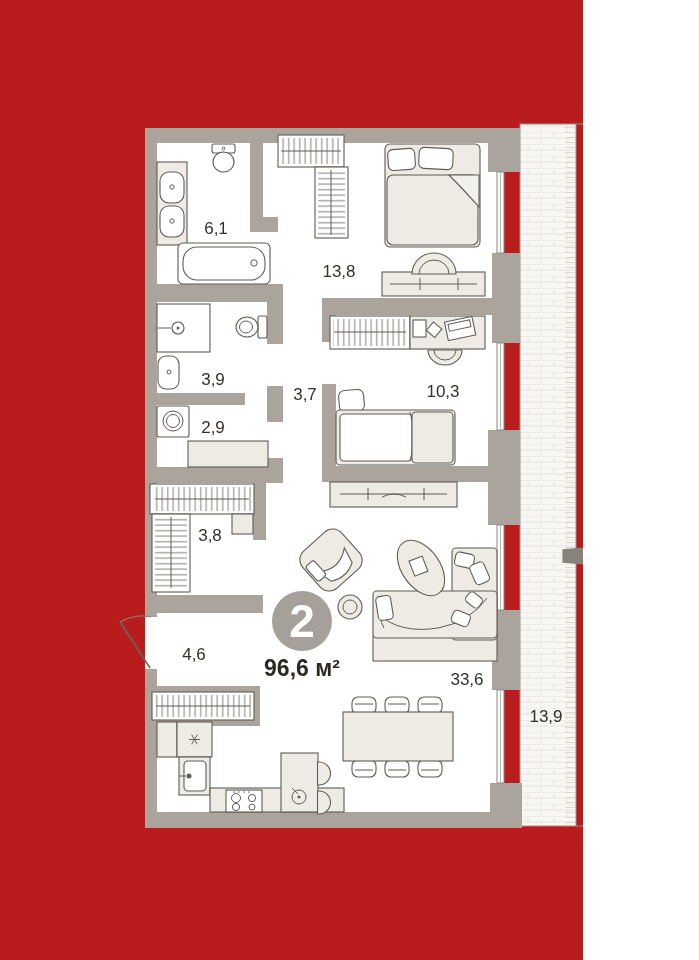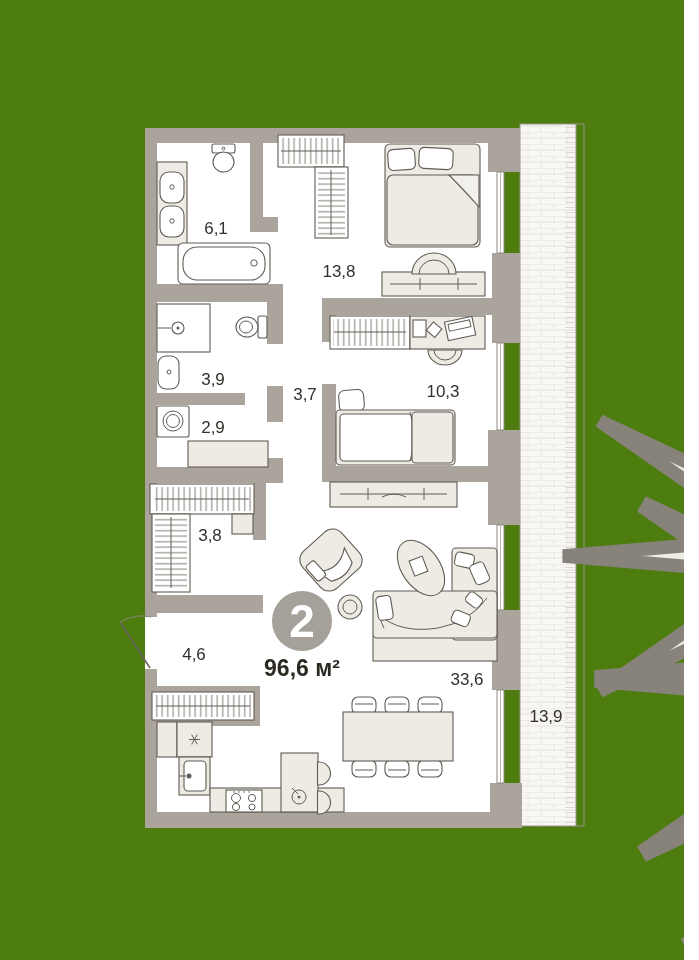--- a/index.html
+++ b/index.html
@@ -1,16 +1,16 @@
 <!DOCTYPE html>
 <html><head>
 <meta charset="utf-8">
 <style>
   html,body{margin:0;padding:0;background:#ffffff;}
-  .stage{width:684px;height:960px;background:#4d7c0f;position:relative;overflow:hidden;}
+  .stage{width:583px;height:960px;background:#b91c1c;position:relative;overflow:hidden;}
   svg{display:block;}
   text{font-family:"Liberation Sans",sans-serif;fill:#33302b;font-size:17px;}
   .room-label{font-size:17px;fill:#33302b;}
   .area-big{font-size:23px;font-weight:700;fill:#2b2922;}
   .badge-num{font-size:46px;font-weight:700;fill:#ffffff;}
   .balcony-label{font-size:17px;fill:#33302b;}
   .wall{fill:#aaa49c;}
   .furn{fill:#edebe4;stroke:#615c55;stroke-width:1.1;}
   .furnw{fill:#ffffff;stroke:#615c55;stroke-width:1.1;}
   .ln{stroke:#615c55;stroke-width:1;fill:none;}

